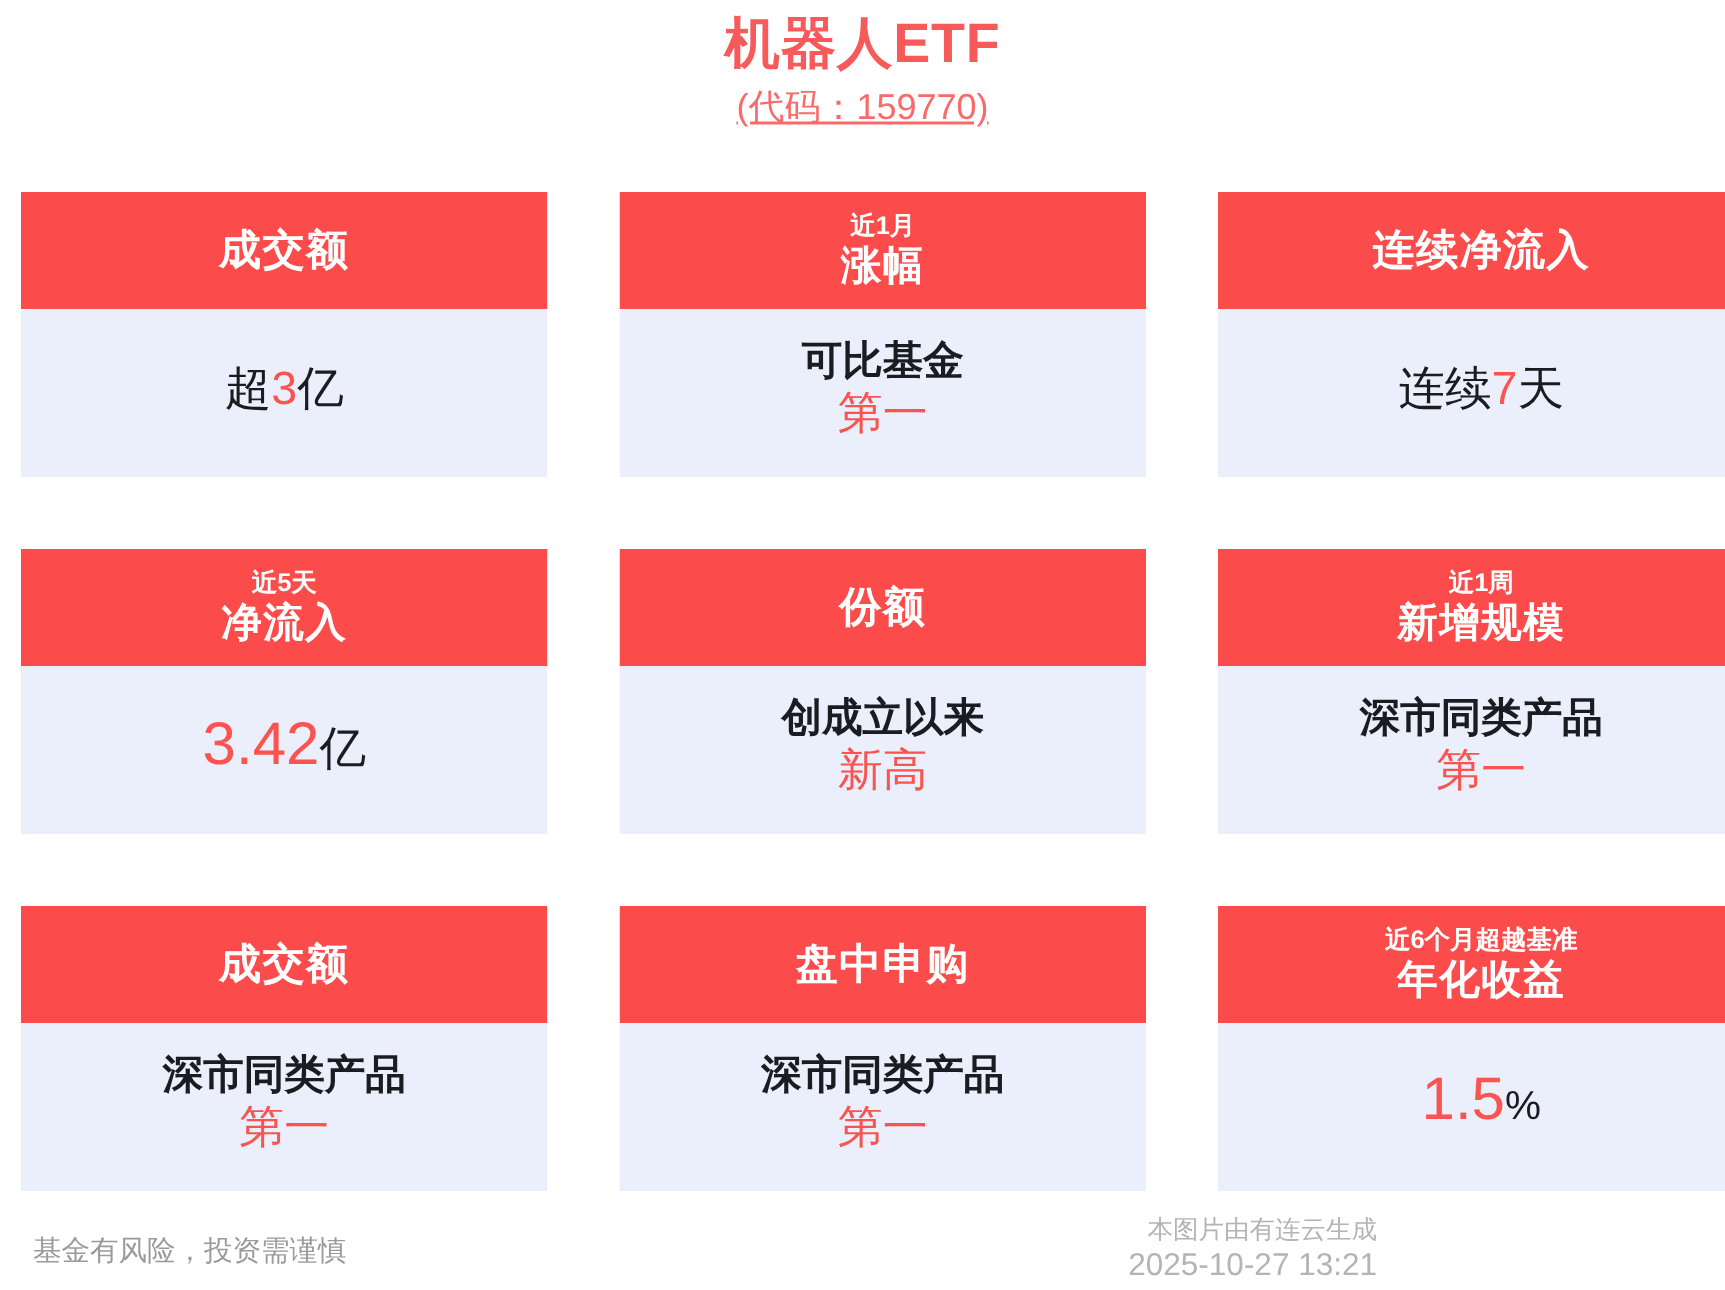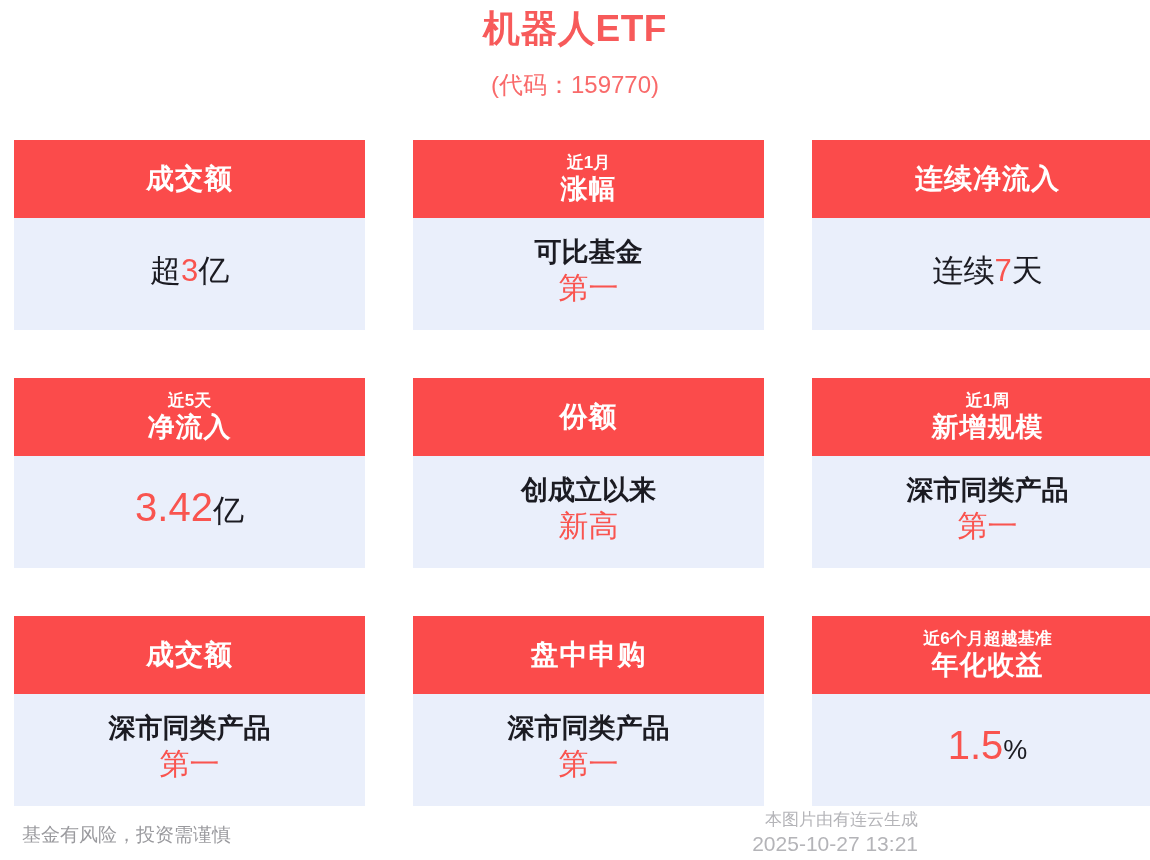--- a/index.html
+++ b/index.html
@@ -25,28 +25,29 @@
     font-size: 37px;
     font-weight: bold;
     line-height: 46px;
     letter-spacing: 0.5px;
   }
   .page-subtitle {
     color: #f96a6a;
     font-size: 24px;
     font-weight: normal;
     line-height: 34px;
-    margin-top: 16px;
+    margin-top: 3px;
+    text-decoration: underline;
   }
 
   
   .card-grid {
     position: absolute;
     left: 14px;
-    top: 140px;
+    top: 128px;
     width: 1122px;
     display: grid;
     grid-template-columns: repeat(3, 351px);
     grid-auto-rows: 190px;
     column-gap: 34px;
     row-gap: 33px;
     gap: 48px;
   }
   .stat-card {
     display: flex;

